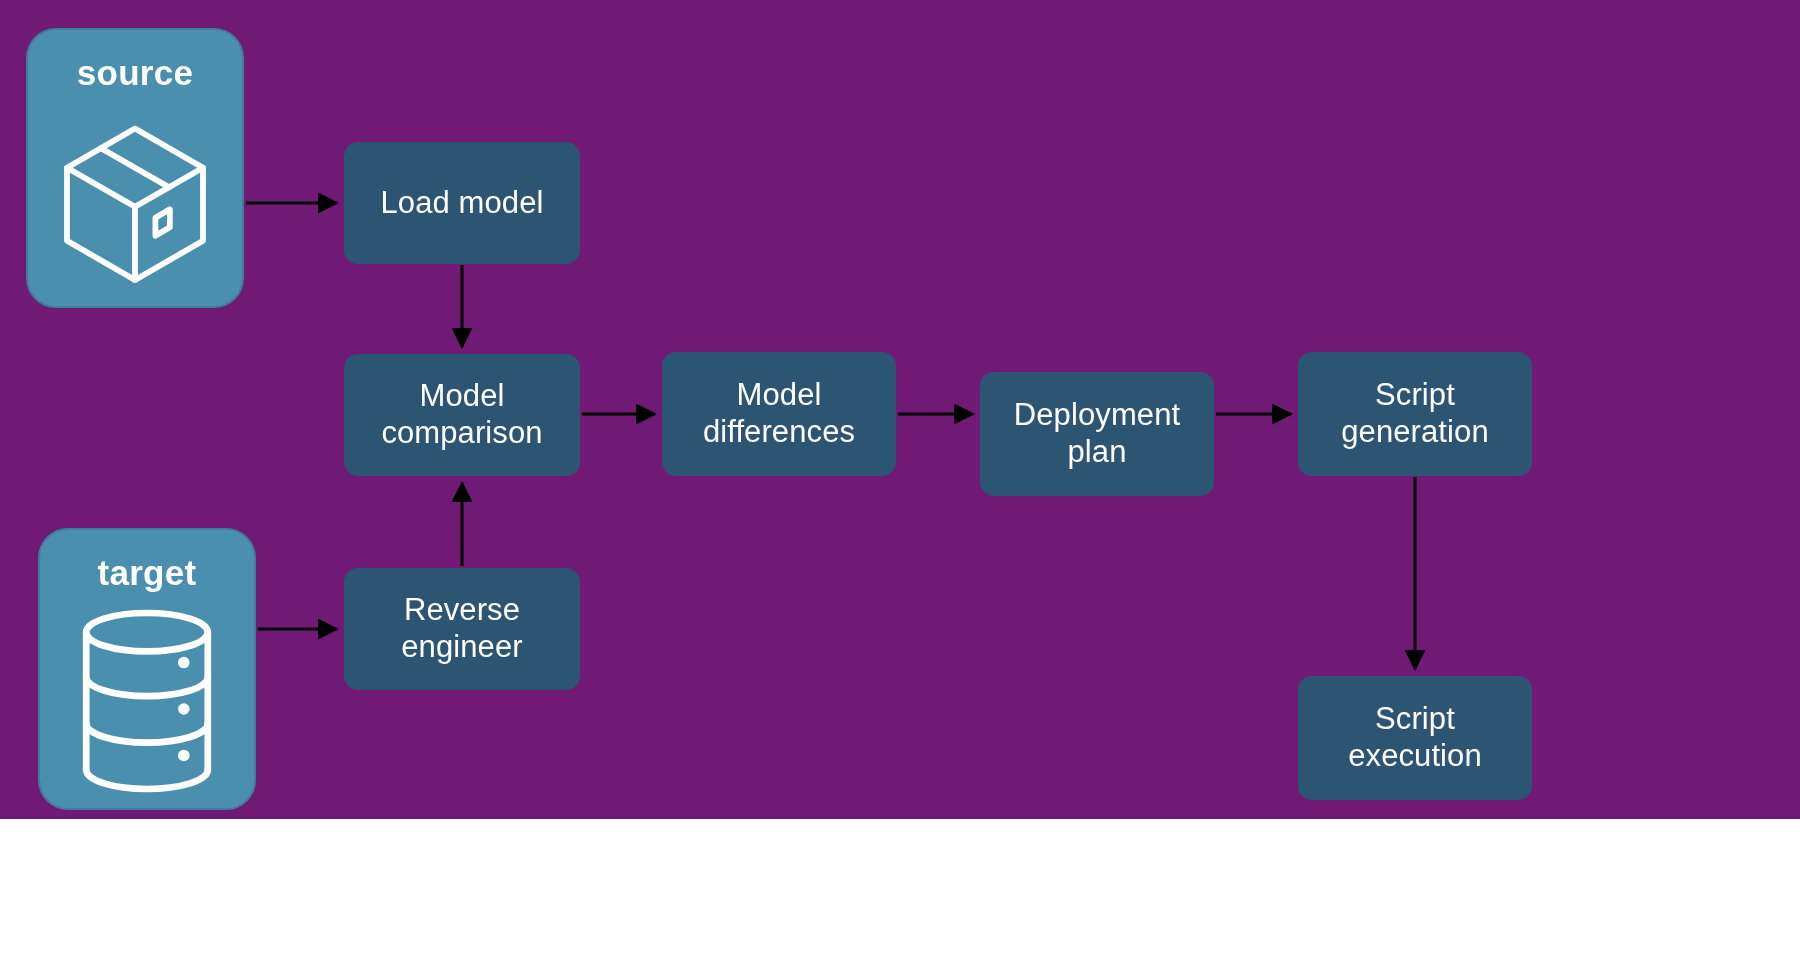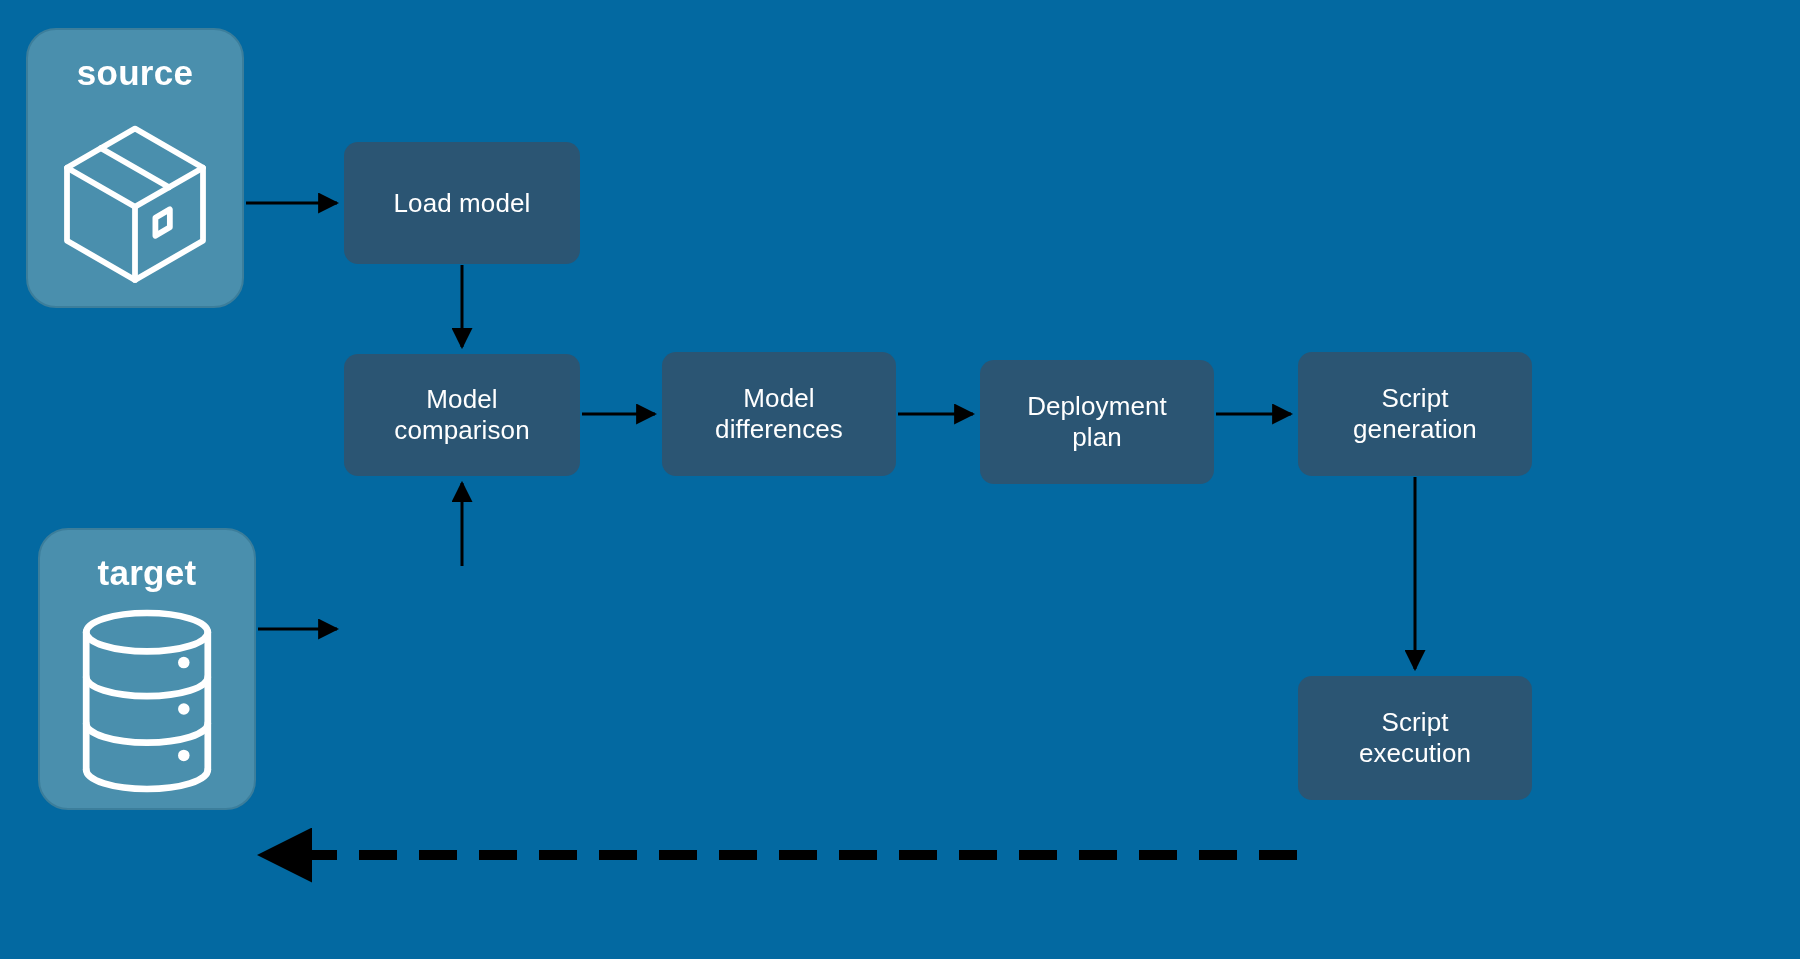--- a/index.html
+++ b/index.html
@@ -6,38 +6,38 @@
     margin: 0;
     padding: 0;
     background: #ffffff;
   }
   body {
     font-family: "Liberation Sans", sans-serif;
   }
   #canvas {
     position: relative;
     width: 1800px;
-    height: 959px;
-    background: #0369a1;
+    height: 819px;
+    background: #701a75;
     overflow: hidden;
   }
   .node {
     position: absolute;
     box-sizing: border-box;
     display: flex;
     align-items: center;
     justify-content: center;
     text-align: center;
     color: #ffffff;
     line-height: 1.18;
   }
   .proc {
     background: #2b5573;
     border-radius: 14px;
-    font-size: 26px;
+    font-size: 31px;
     font-weight: 400;
     letter-spacing: 0.1px;
     padding: 4px 8px;
   }
   .endpoint {
     background: #4a8fad;
     border: 2px solid #3c7e9b;
     border-radius: 30px;
     flex-direction: column;
     justify-content: flex-start;
@@ -148,29 +148,33 @@
   <div class="node proc" style="left:344px; top:354px; width:236px; height:122px;">
     <span class="lbl">Model
 comparison</span>
   </div>
 
   <div class="node proc" style="left:662px; top:352px; width:234px; height:124px;">
     <span class="lbl">Model
 differences</span>
   </div>
 
-  <div class="node proc" style="left:980px; top:360px; width:234px; height:124px;">
+  <div class="node proc" style="left:980px; top:372px; width:234px; height:124px;">
     <span class="lbl">Deployment
 plan</span>
   </div>
 
   <div class="node proc" style="left:1298px; top:352px; width:234px; height:124px;">
     <span class="lbl">Script
 generation</span>
   </div>
 
+  <div class="node proc" style="left:344px; top:568px; width:236px; height:122px;">
+    <span class="lbl">Reverse
+engineer</span>
+  </div>
 
   <div class="node proc" style="left:1298px; top:676px; width:234px; height:124px;">
     <span class="lbl">Script
 execution</span>
   </div>
 
 </div>
 
 </body></html>

